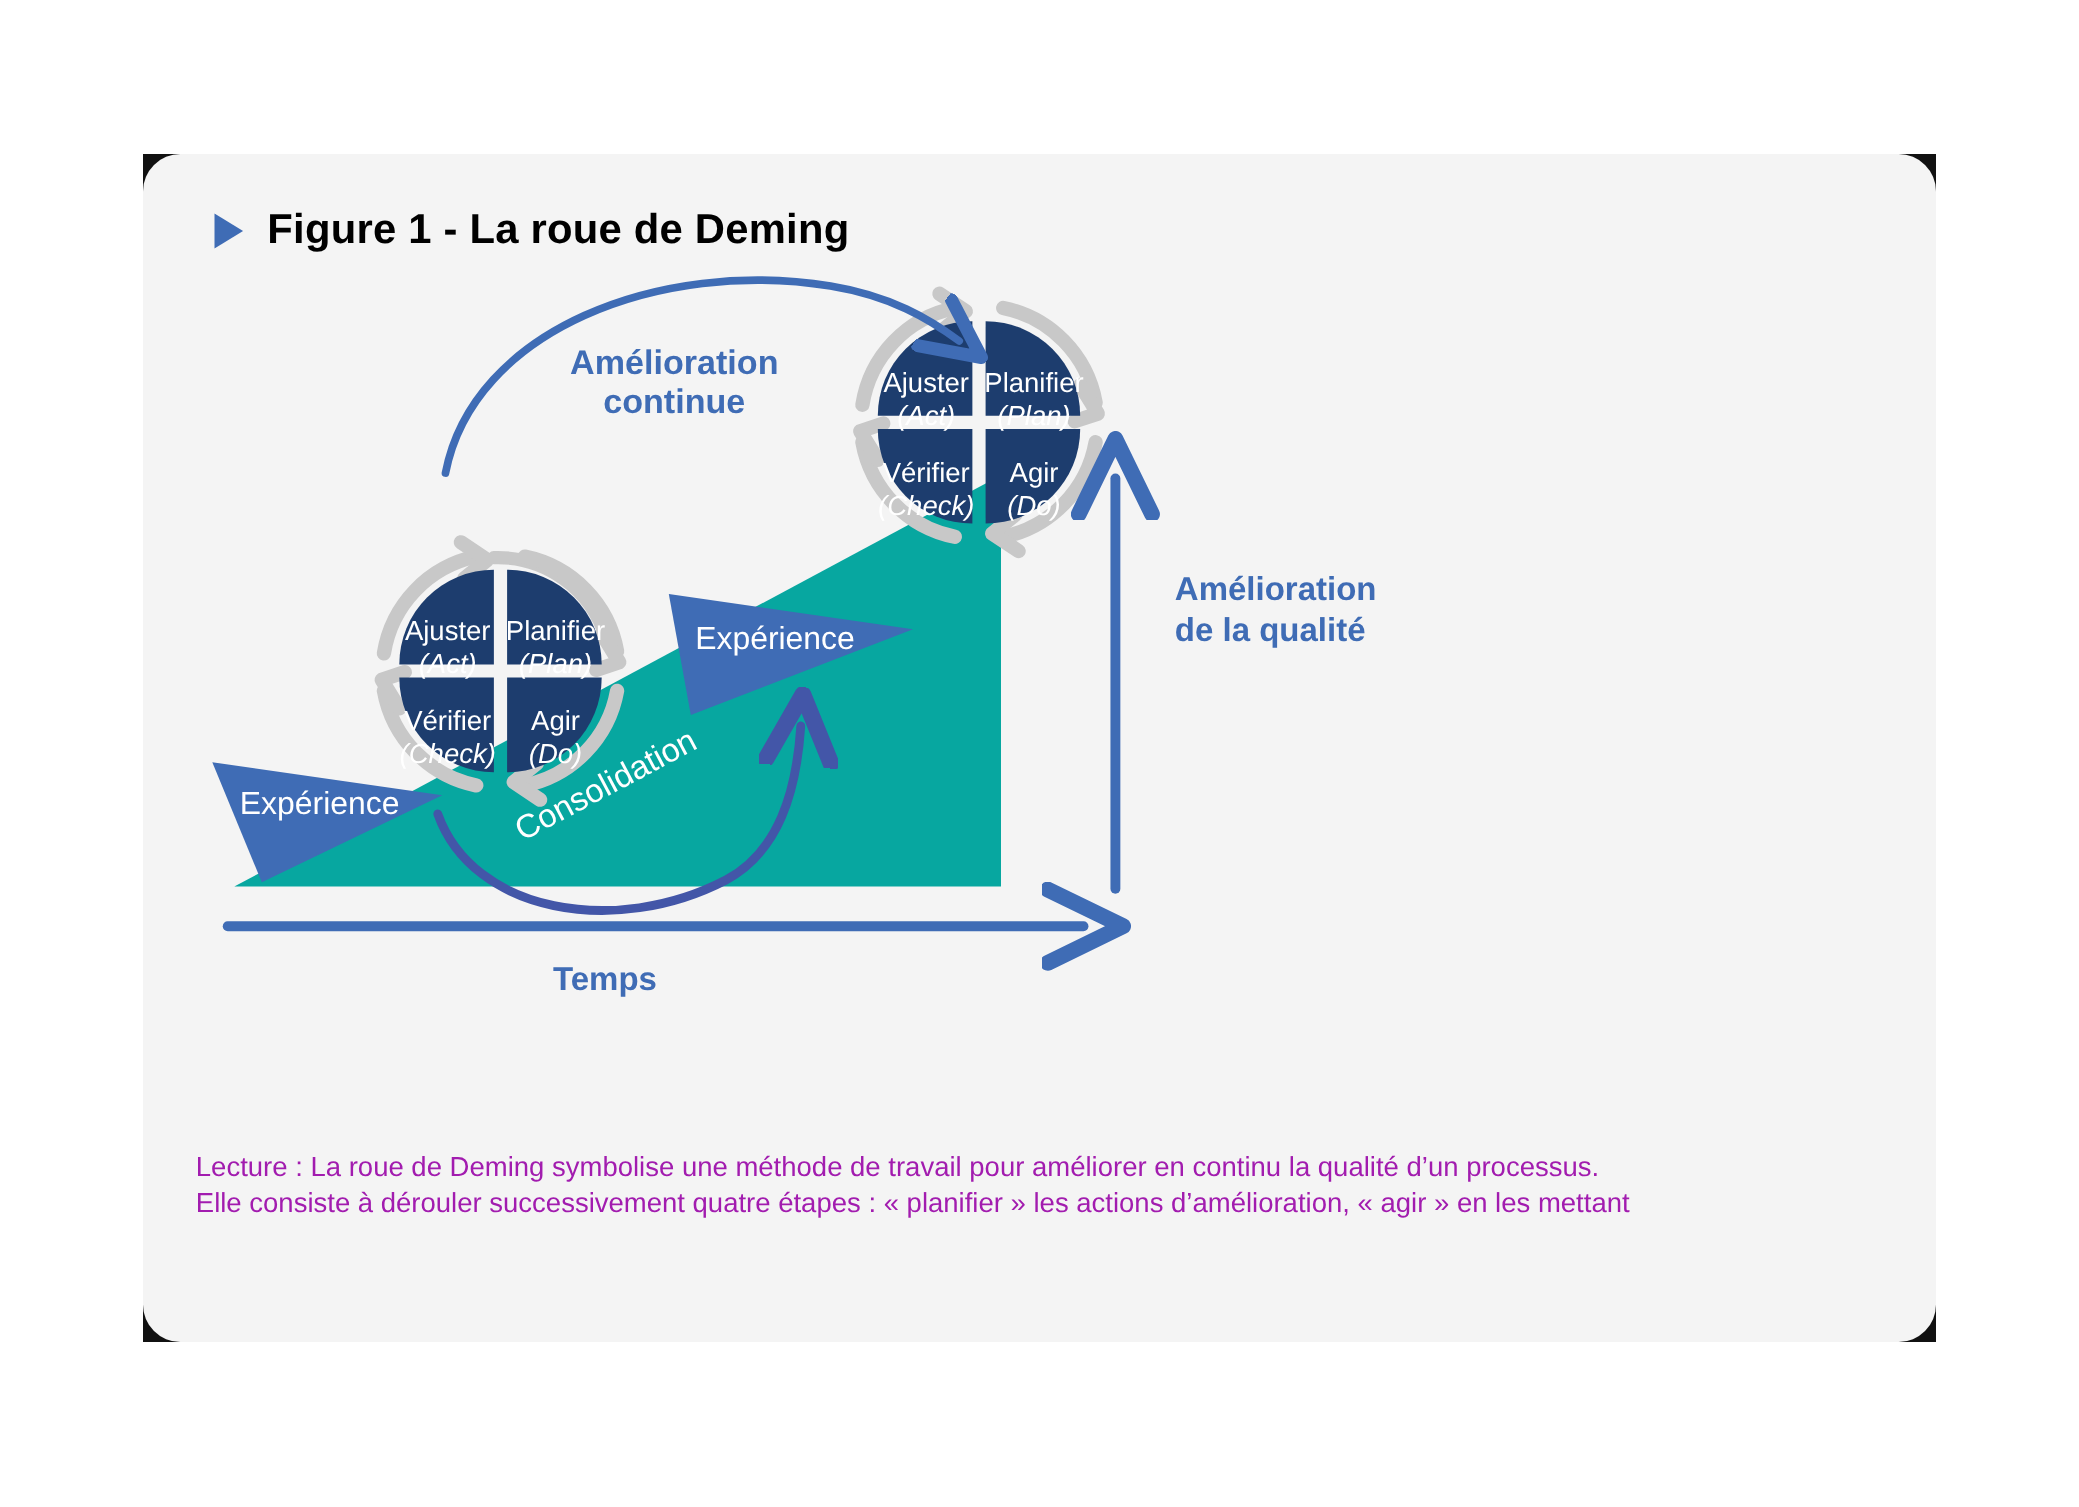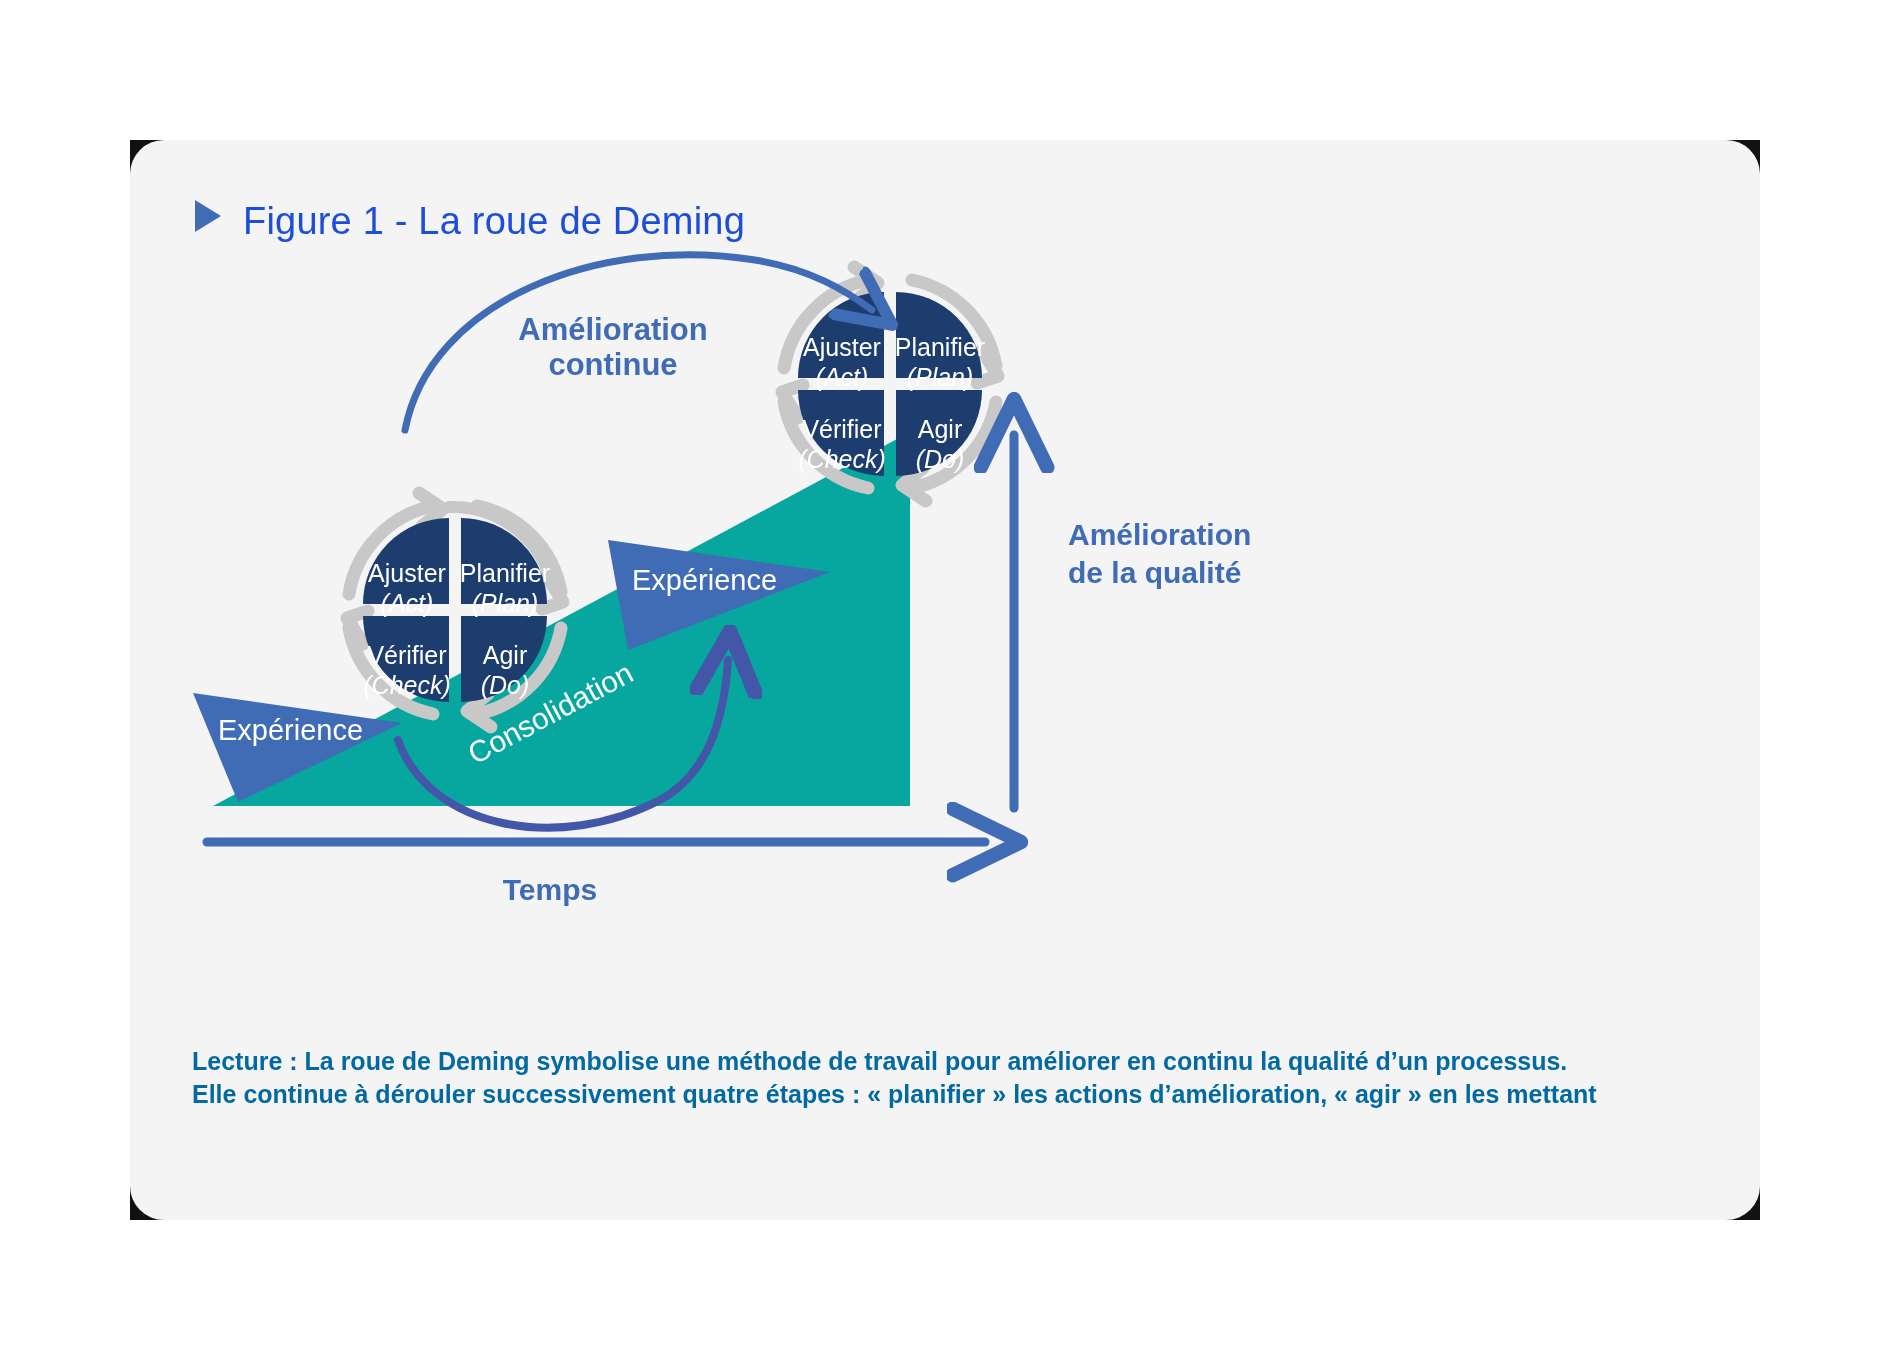--- a/index.html
+++ b/index.html
@@ -11,27 +11,27 @@
   .corner{position:absolute;width:46px;height:46px;background:#111111;}
   .c-tl{left:0;top:0;}
   .c-tr{right:0;top:0;}
   .c-bl{left:0;bottom:0;}
   .c-br{right:0;bottom:0;}
   .card{position:absolute;inset:0;background:#f4f4f4;border-radius:34px;}
 
   
   .title-row{position:absolute;left:65px;top:48px;display:flex;align-items:center;gap:22px;}
   .tri-bullet{width:0;height:0;border-left:26px solid #3f6cb5;border-top:16px solid transparent;border-bottom:16px solid transparent;}
-  .fig-title{font-size:38px;font-weight:normal;color:#1d4ed8;letter-spacing:.2px;white-space:nowrap;margin-top:12px;}
+  .fig-title{font-size:38px;font-weight:bold;color:#000000;letter-spacing:.2px;white-space:nowrap;}
 
   
   .figure-svg{position:absolute;left:0;top:0;width:1630px;height:1080px;}
 
   
-  .caption{position:absolute;left:62px;top:905px;width:1420px;font-size:25px;line-height:1.33;color:#0369a1;font-weight:bold;}
+  .caption{position:absolute;left:48px;top:905px;width:1420px;font-size:25px;line-height:1.33;color:#a21caf;}
   .caption p{margin:0;}
 
   
   .wlabel{font-family:"Liberation Sans","DejaVu Sans",sans-serif;fill:#ffffff;text-anchor:middle;}
   .wlabel.main{font-size:27px;}
   .wlabel.sub{font-size:27px;font-style:italic;}
   .wlabel.main.sm{font-size:25px;}
   .wlabel.sub.sm{font-size:25px;font-style:italic;}
 
   .axis-label{font-family:"Liberation Sans","DejaVu Sans",sans-serif;fill:#3f6cb5;font-weight:bold;font-size:30px;}
@@ -162,18 +162,18 @@
         <path d="M 884,668 L 884,295" fill="none" stroke="#3f6cb5" stroke-width="9" stroke-linecap="round" marker-end="url(#mk-axis)"></path>
         <text class="axis-label" x="938" y="405">Amélioration</text>
         <text class="axis-label" x="938" y="443">de la qualité</text>
 
         <path d="M 77,702 L 855,702" fill="none" stroke="#3f6cb5" stroke-width="9" stroke-linecap="round" marker-end="url(#mk-axis)"></path>
         <text class="axis-label" x="420" y="760" text-anchor="middle">Temps</text>
       </svg>
 
       <div class="caption">
         <p>Lecture : La roue de Deming symbolise une méthode de travail pour améliorer en continu la qualité d’un processus.</p>
-        <p>Elle continue à dérouler successivement quatre étapes : « planifier » les actions d’amélioration, « agir » en les mettant</p>
+        <p>Elle consiste à dérouler successivement quatre étapes : « planifier » les actions d’amélioration, « agir » en les mettant</p>
       </div>
 
     </div>
   </div>
 </div>
 
 </body></html>

